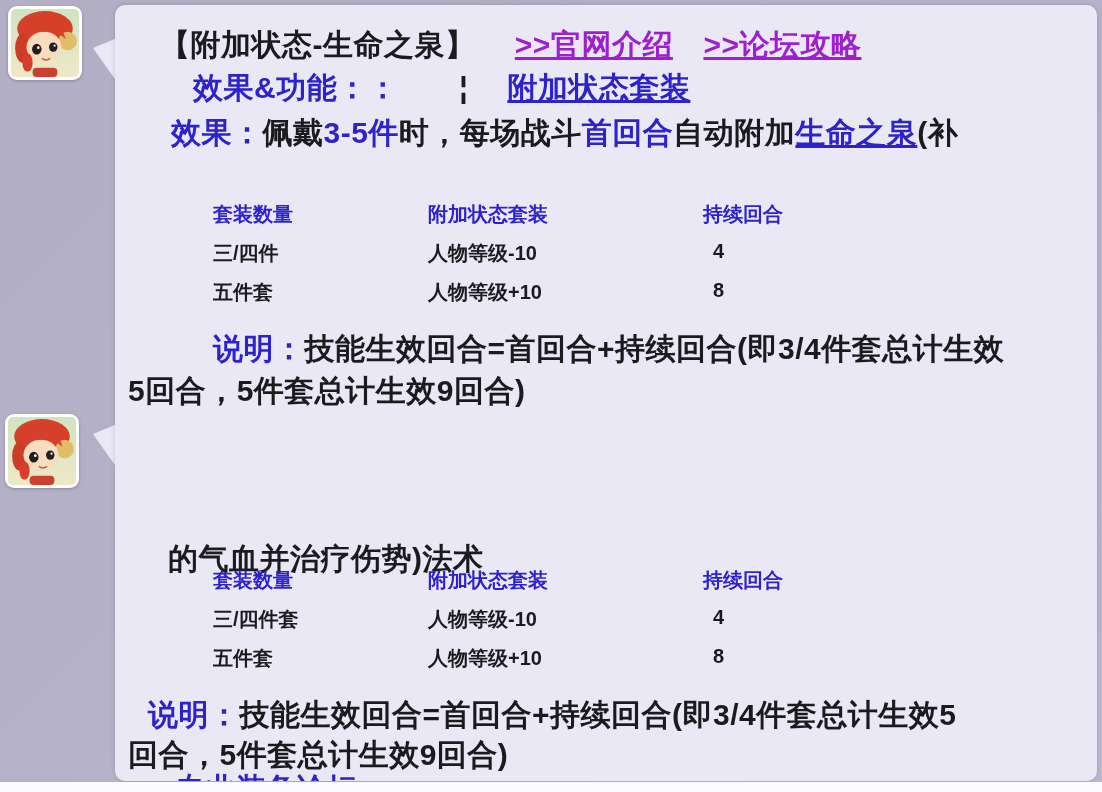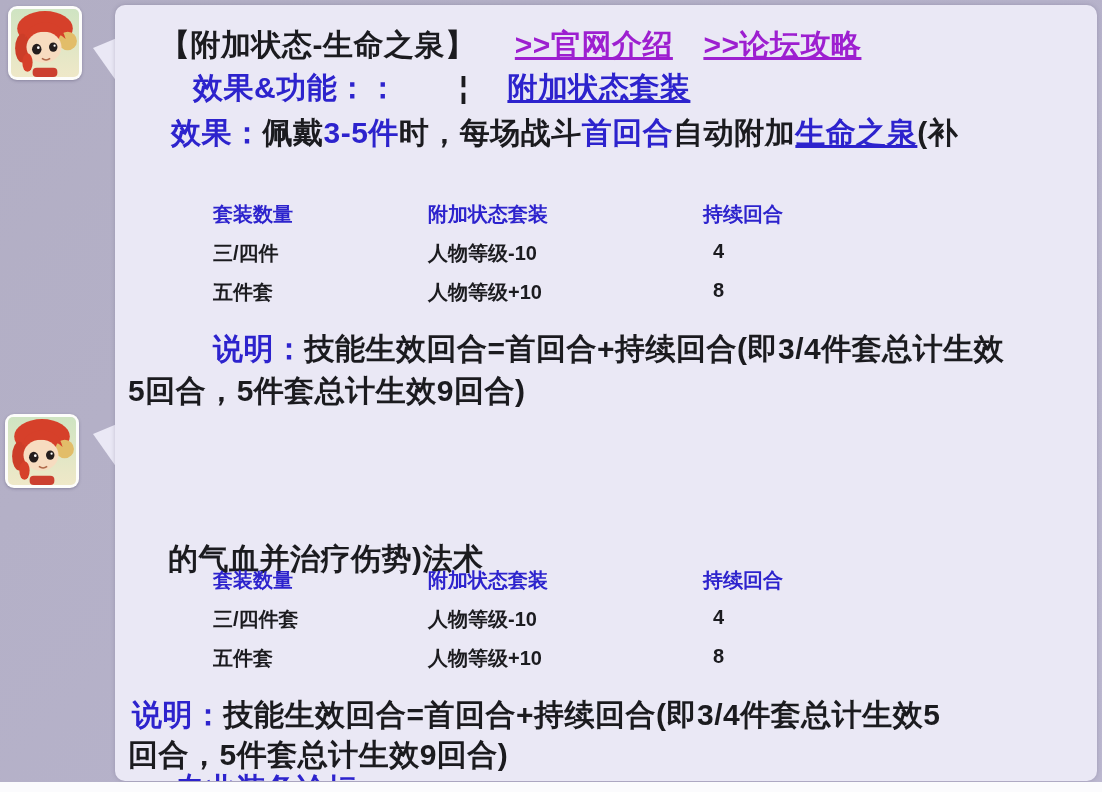--- a/index.html
+++ b/index.html
@@ -45,21 +45,21 @@
   .l-s1-2 { left:78px;  top:65px;  }
   .l-s1-3 { left:56px;  top:110px; }
   .l-s1-4 { left:13px;  top:152px; }
   .t-s1   { left:98px;  top:196px; }
   .l-s1-5 { left:98px;  top:326px;text-align:right; }
   .l-s1-6 { left:13px;  top:368px; }
   .l-s2-1 { left:45px;  top:432px; }
   .l-s2-2 { left:85px;  top:476px; }
   .l-s2-3 { left:13px;  top:536px;margin-left:40px; }
   .t-s2   { left:98px;  top:562px; }
-  .l-s2-5 { left:17px;  top:692px; }
+  .l-s2-5 { left:33px;  top:692px; }
   .l-s2-6 { left:13px;  top:732px; }
   .l-foot { left:60px;  top:766px; }
 </style>
 </head>
 <body>
 
 <div class="stage">
 
   <div class="avatar a1">
     <svg viewBox="0 0 66 66">

